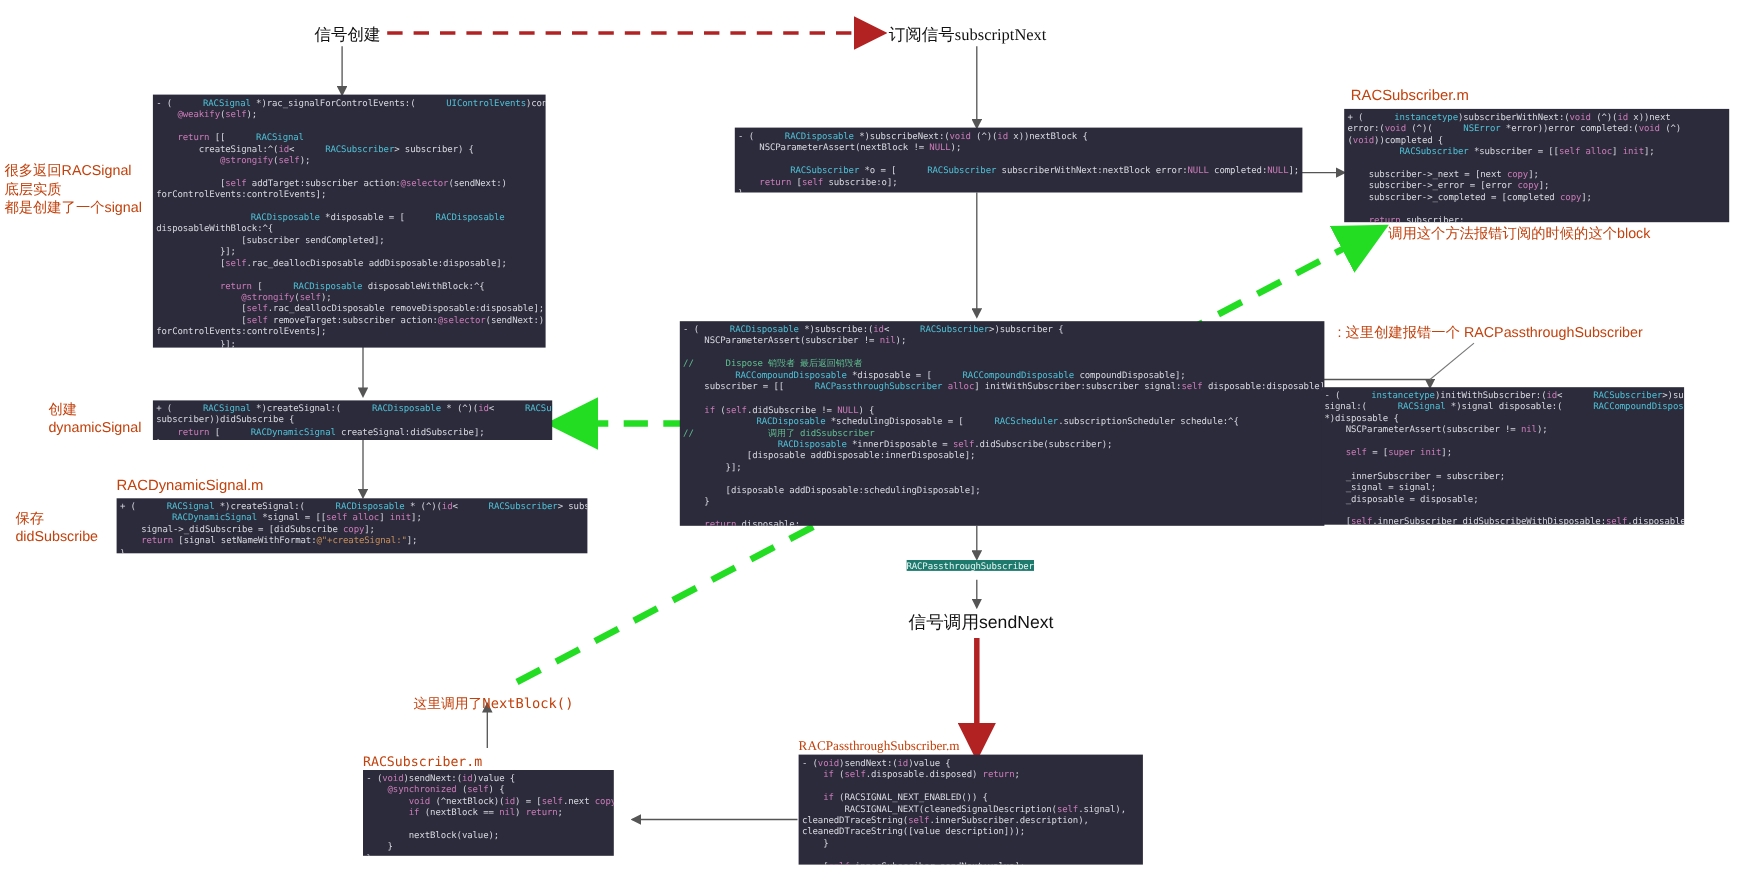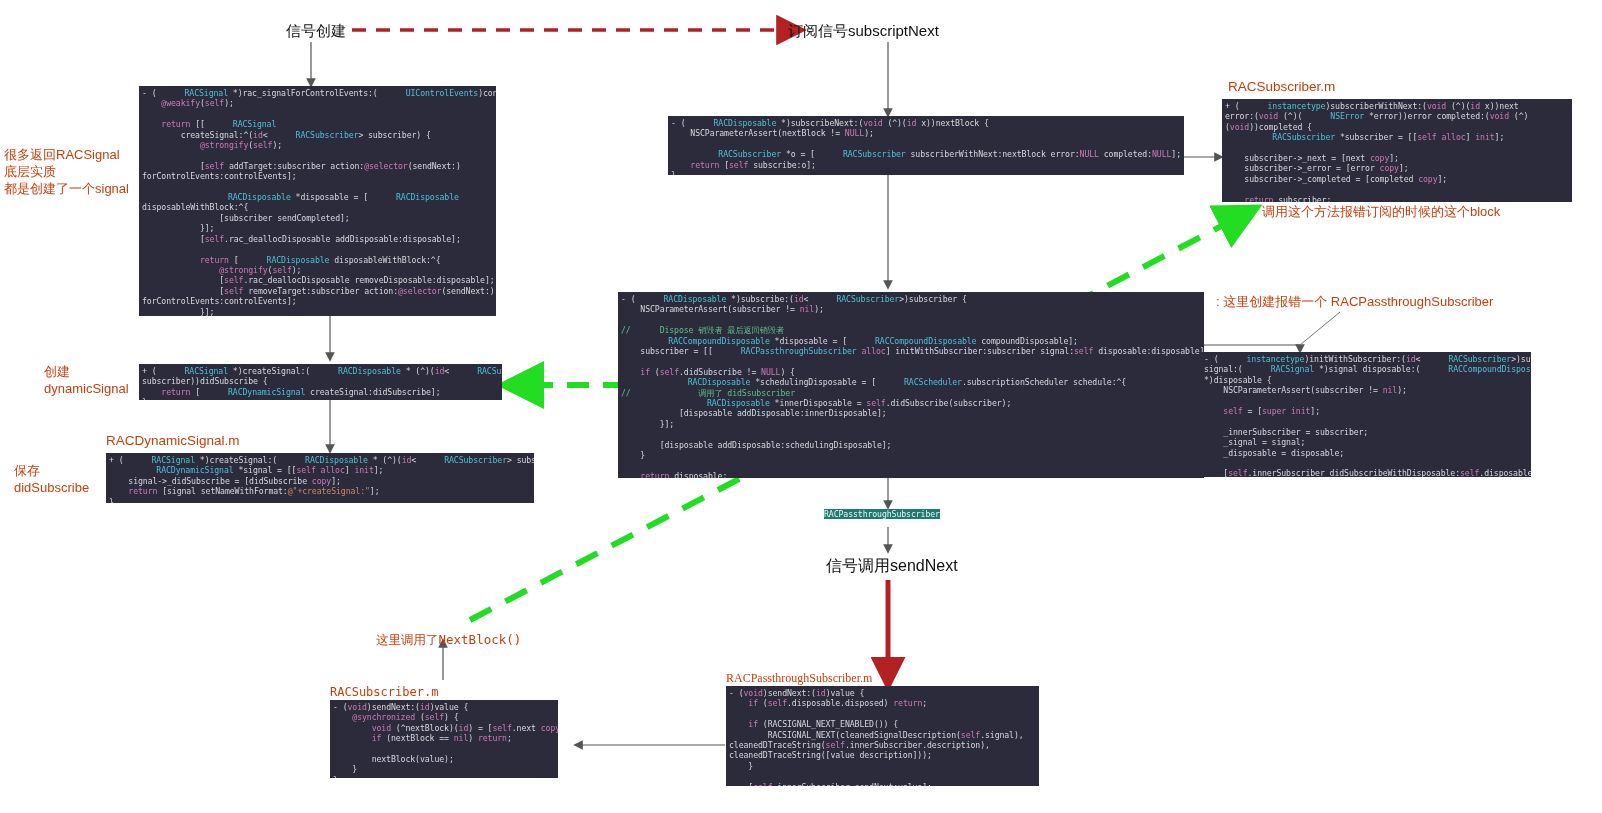--- a/index.html
+++ b/index.html
@@ -120,21 +120,21 @@
     <path d="M725,745 L575,745" stroke="#555555" stroke-width="1.2" fill="none" marker-end="url(#arrGrey)"></path>
 
     <line x1="443" y1="680" x2="443" y2="640" stroke="#555555" stroke-width="1.2" marker-end="url(#arrGrey)"></line>
 
     <line x1="470" y1="620" x2="1252" y2="210" stroke="#22dd22" stroke-width="6" stroke-dasharray="24,16" marker-end="url(#arrGreen)"></line>
 
     <line x1="625" y1="385" x2="508" y2="385" stroke="#22dd22" stroke-width="6" stroke-dasharray="22,14" marker-end="url(#arrGreen)"></line>
   </svg>
 
   <div class="flowtext" style="left:286px; top:22px;">信号创建</div>
-  <div class="flowtext" style="left:788px; top:22px;">订阅信号subscriptNext</div>
+  <div class="flowtext" style="left:808px; top:22px;font-family:Liberation Serif, serif;">订阅信号subscriptNext</div>
   <div class="flowtext big" style="left:826px; top:556px;">信号调用sendNext</div>
 
   <div class="code" style="left:824px; top:509px; width:116px; height:14px; background:transparent; padding:0;"><span class="hl">RACPassthroughSubscriber</span></div>
 
   <div class="lab" style="left:4px; top:146px;">很多返回RACSignal
 底层实质
 都是创建了一个signal</div>
 
   <div class="lab" style="left:44px; top:363px;">创建
 dynamicSignal</div>

